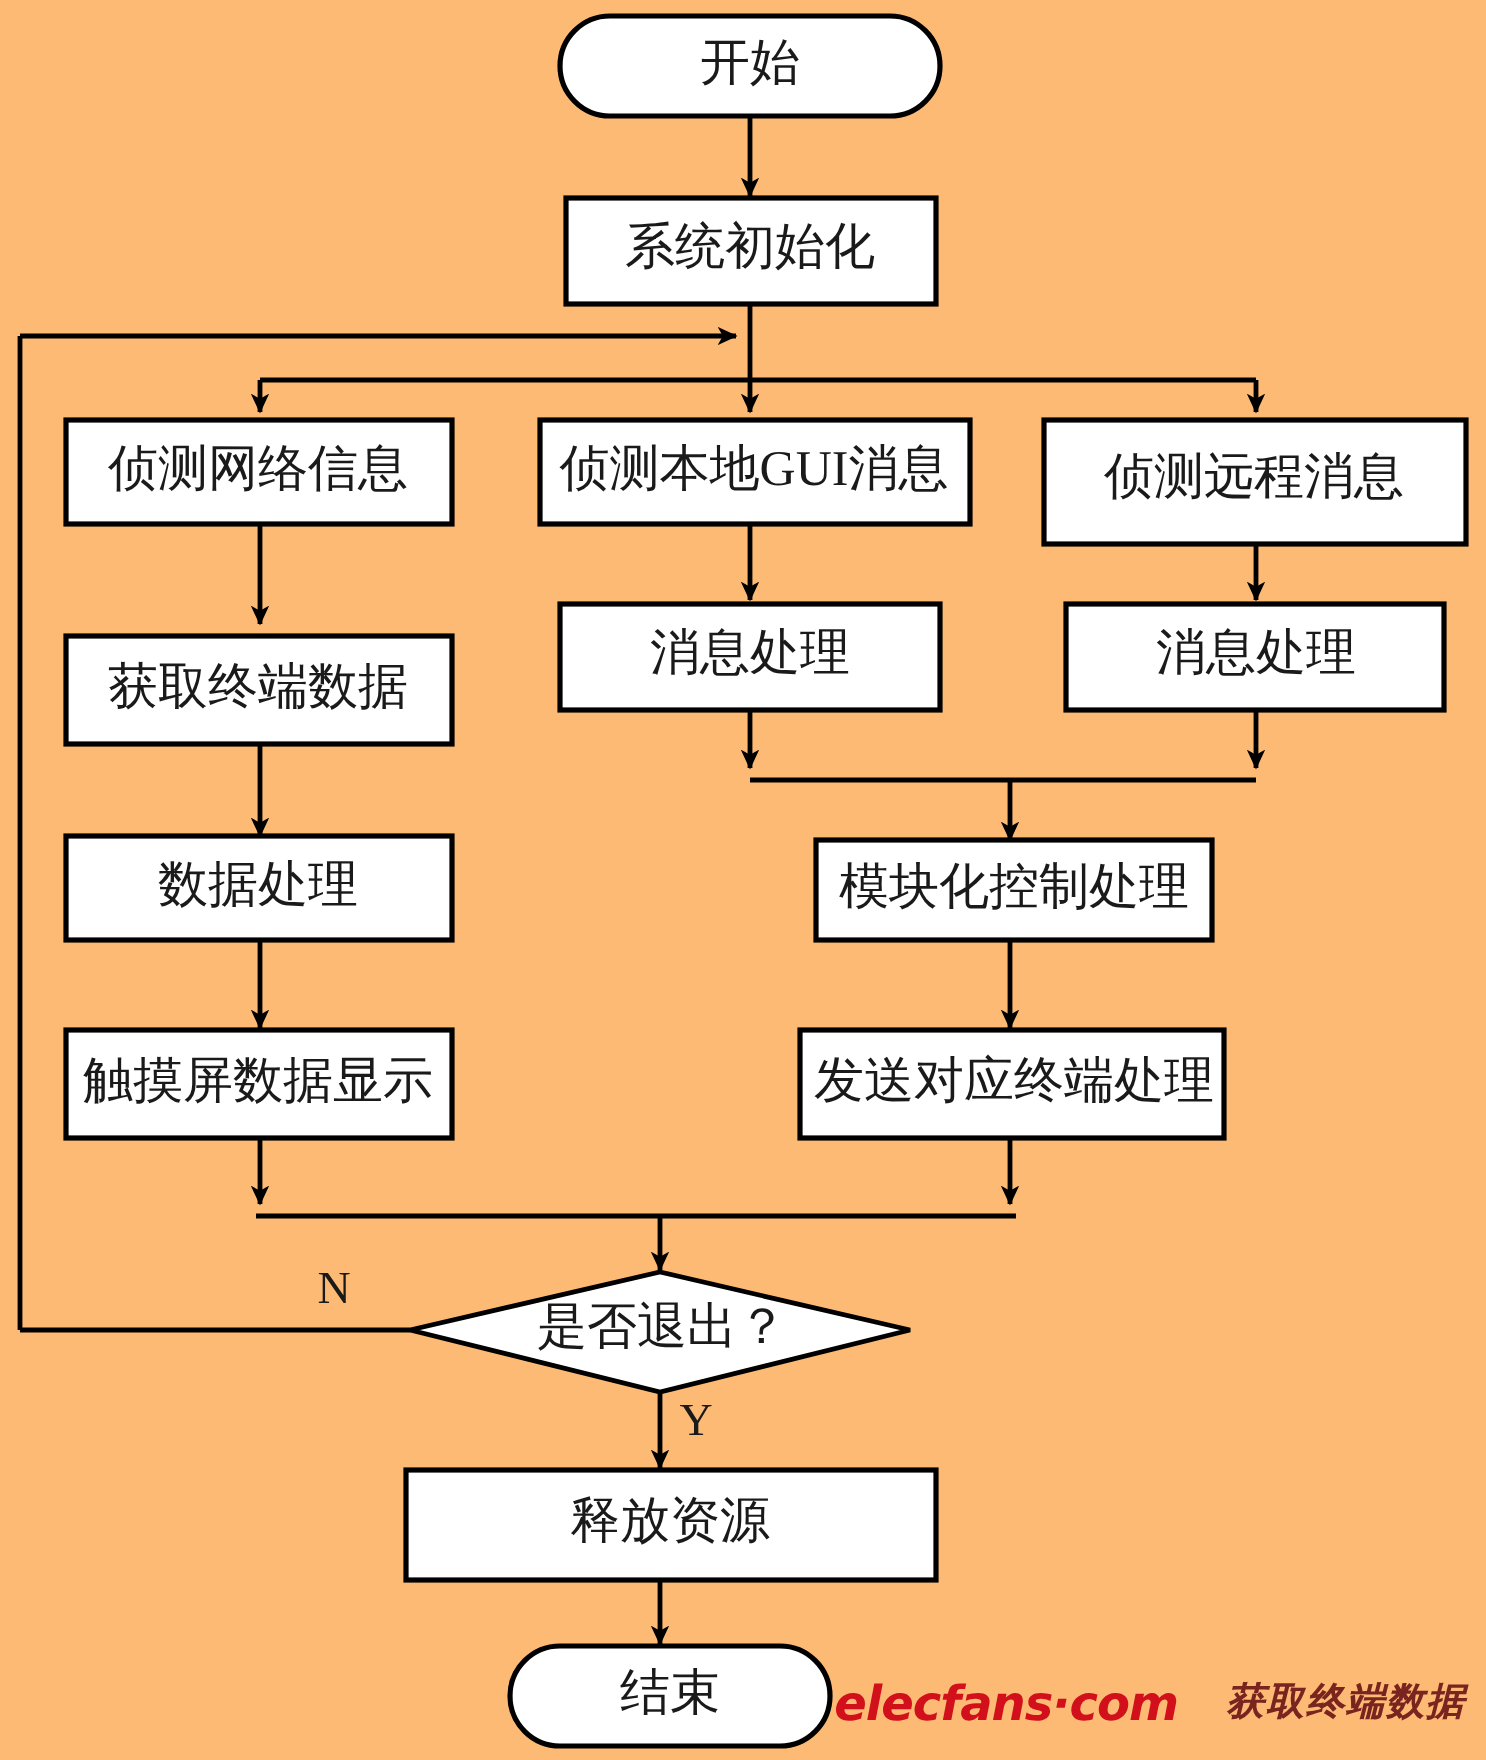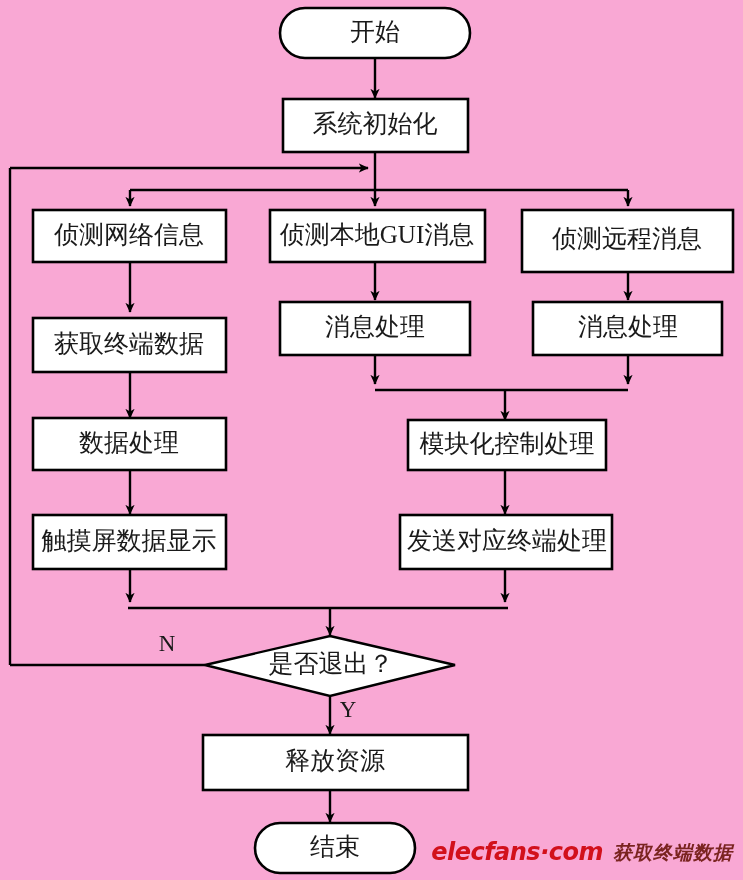--- a/index.html
+++ b/index.html
@@ -7,21 +7,21 @@
     padding: 0;
     background: #ffffff;
   }
   body {
     font-family: "Liberation Serif", "DejaVu Serif", serif;
   }
   #canvas {
     position: relative;
     width: 743px;
     height: 880px;
-    background: #f9a8d4;
+    background: #fdba74;
     overflow: hidden;
   }
   svg#flow {
     position: absolute;
     left: 0;
     top: 0;
     width: 743px;
     height: 880px;
   }
   .node-rect {
@@ -56,22 +56,22 @@
     font-size: 23px;
     fill: #1a1a1a;
     text-anchor: middle;
     dominant-baseline: middle;
   }
   .watermark {
     position: absolute;
     right: 10px;
     bottom: 14px;
     display: flex;
-    align-items: flex-end;
-    gap: 10px;
+    align-items: flex-start;
+    gap: 24px;
     user-select: none;
   }
   .wm-main {
     font-family: "DejaVu Sans", sans-serif;
     font-size: 24px;
     font-weight: 700;
     font-style: italic;
     color: #d2101b;
     letter-spacing: -0.5px;
   }

